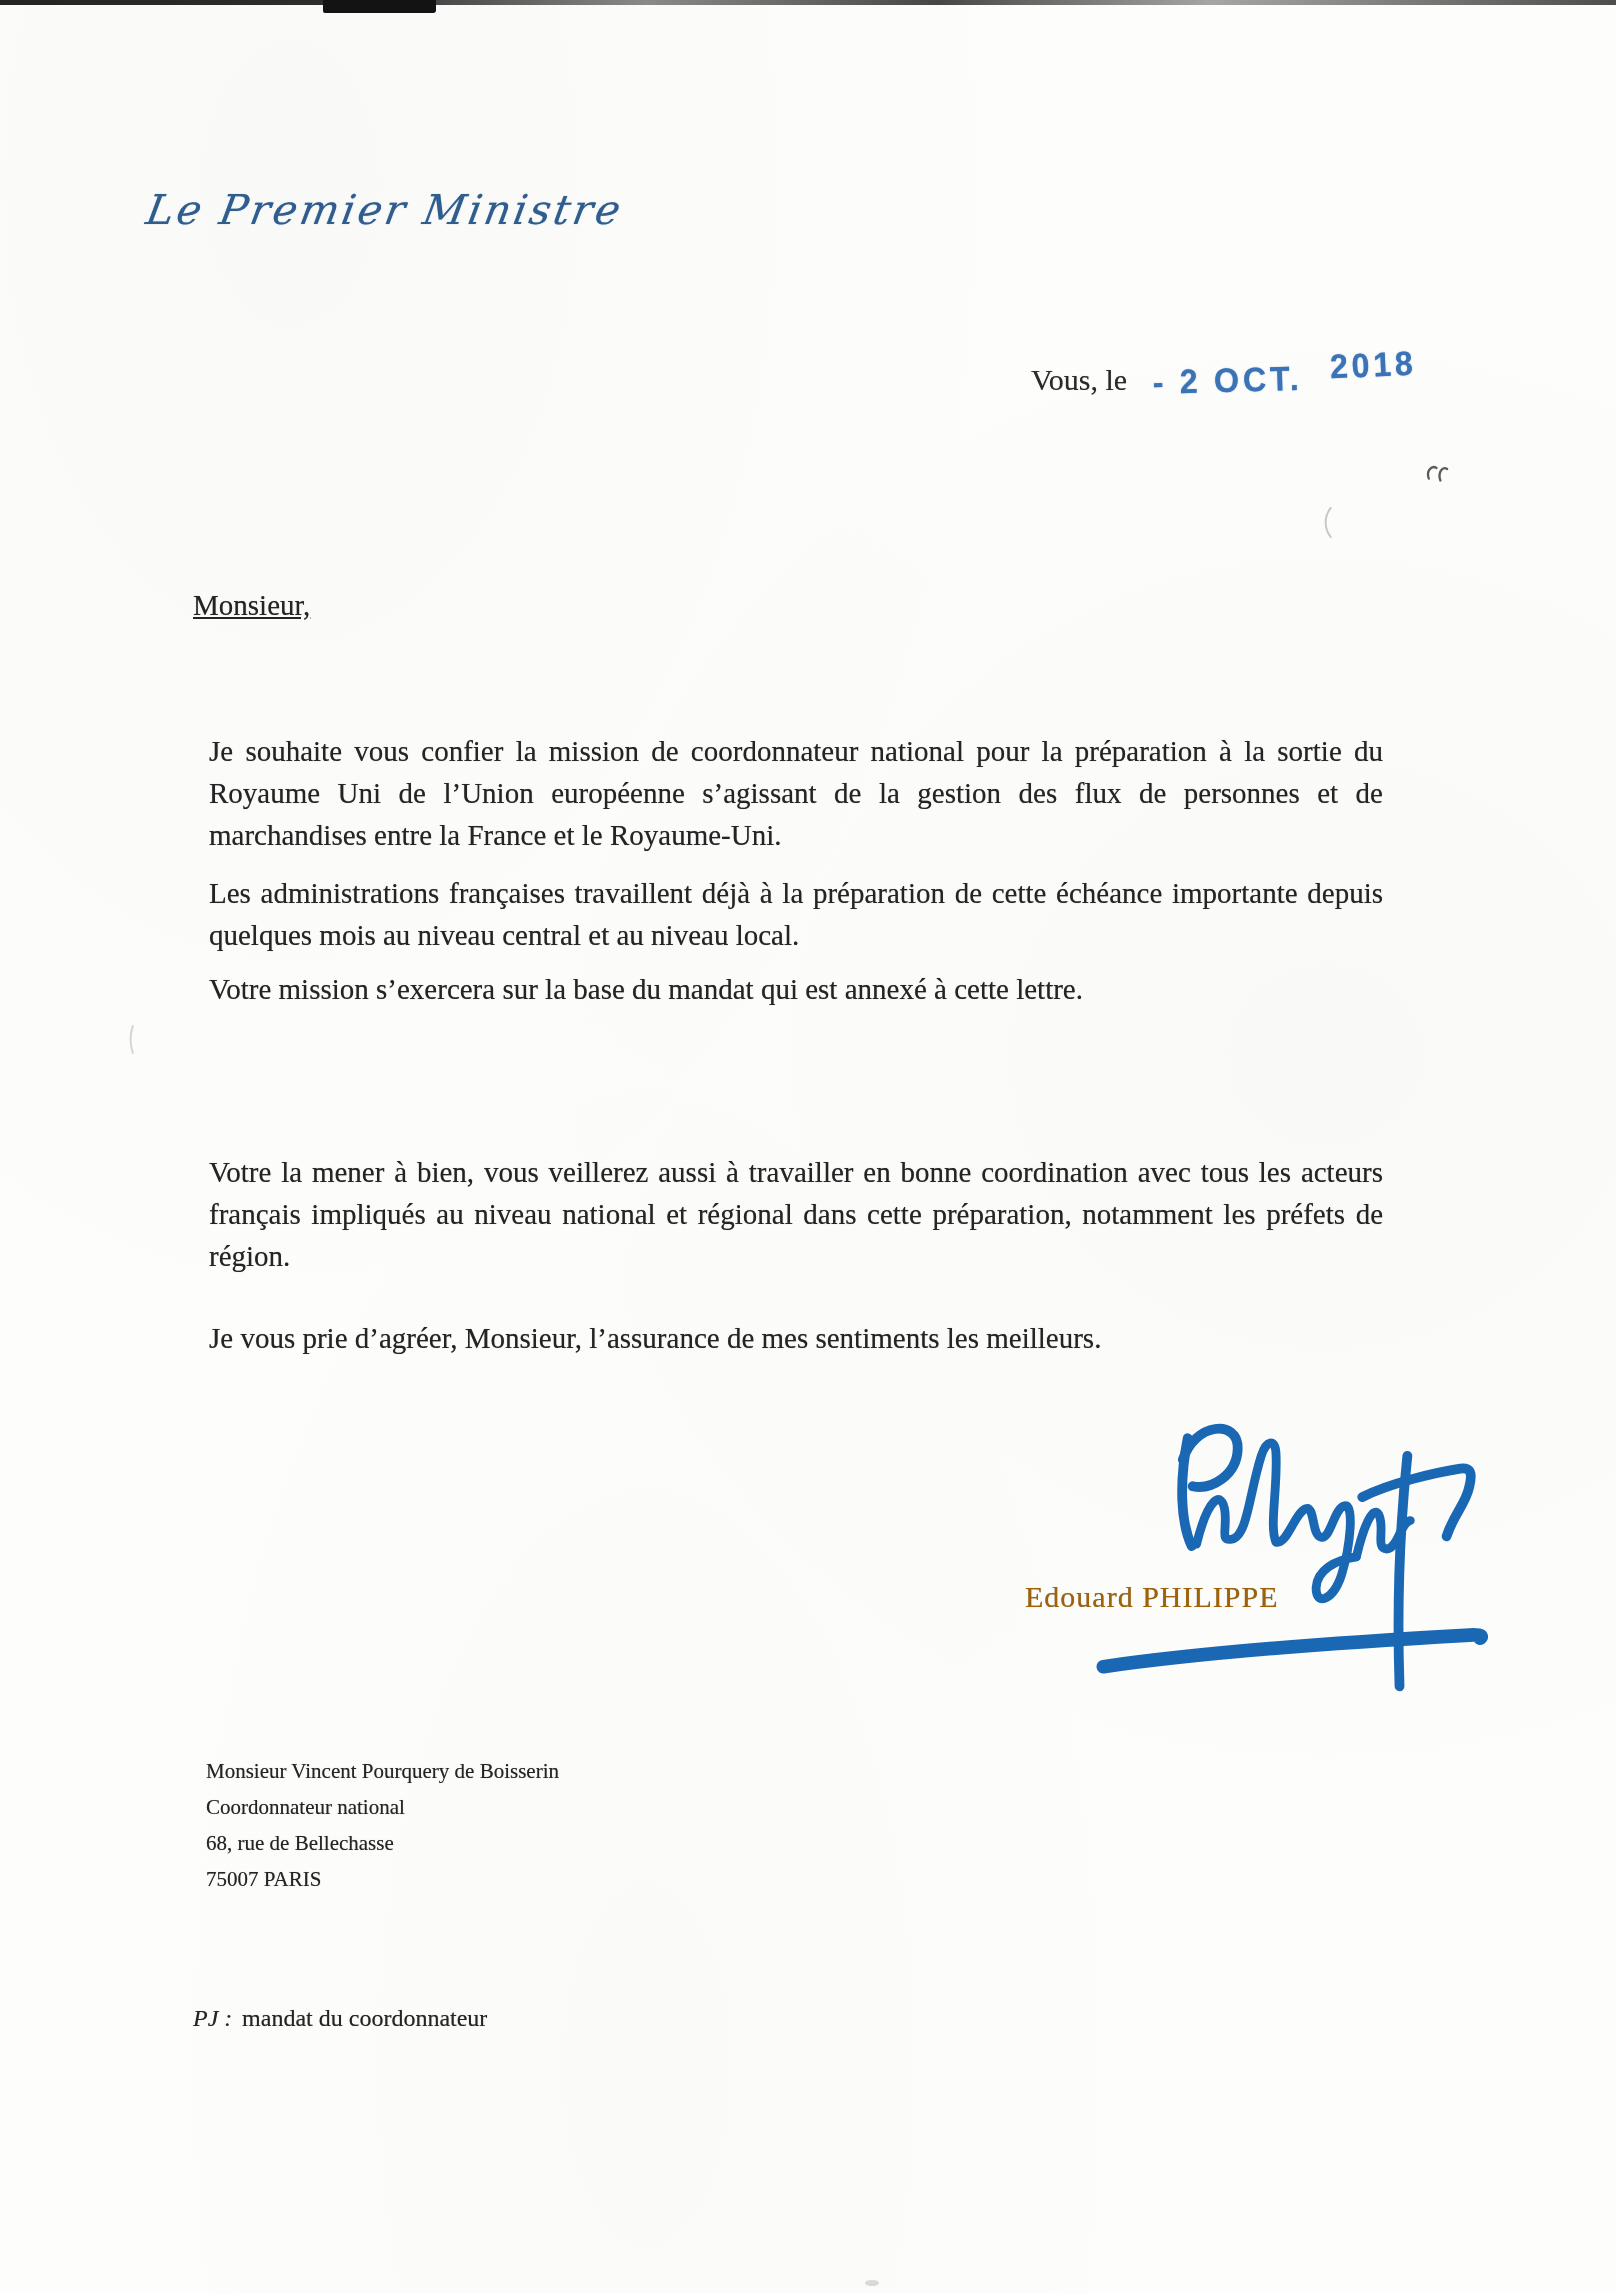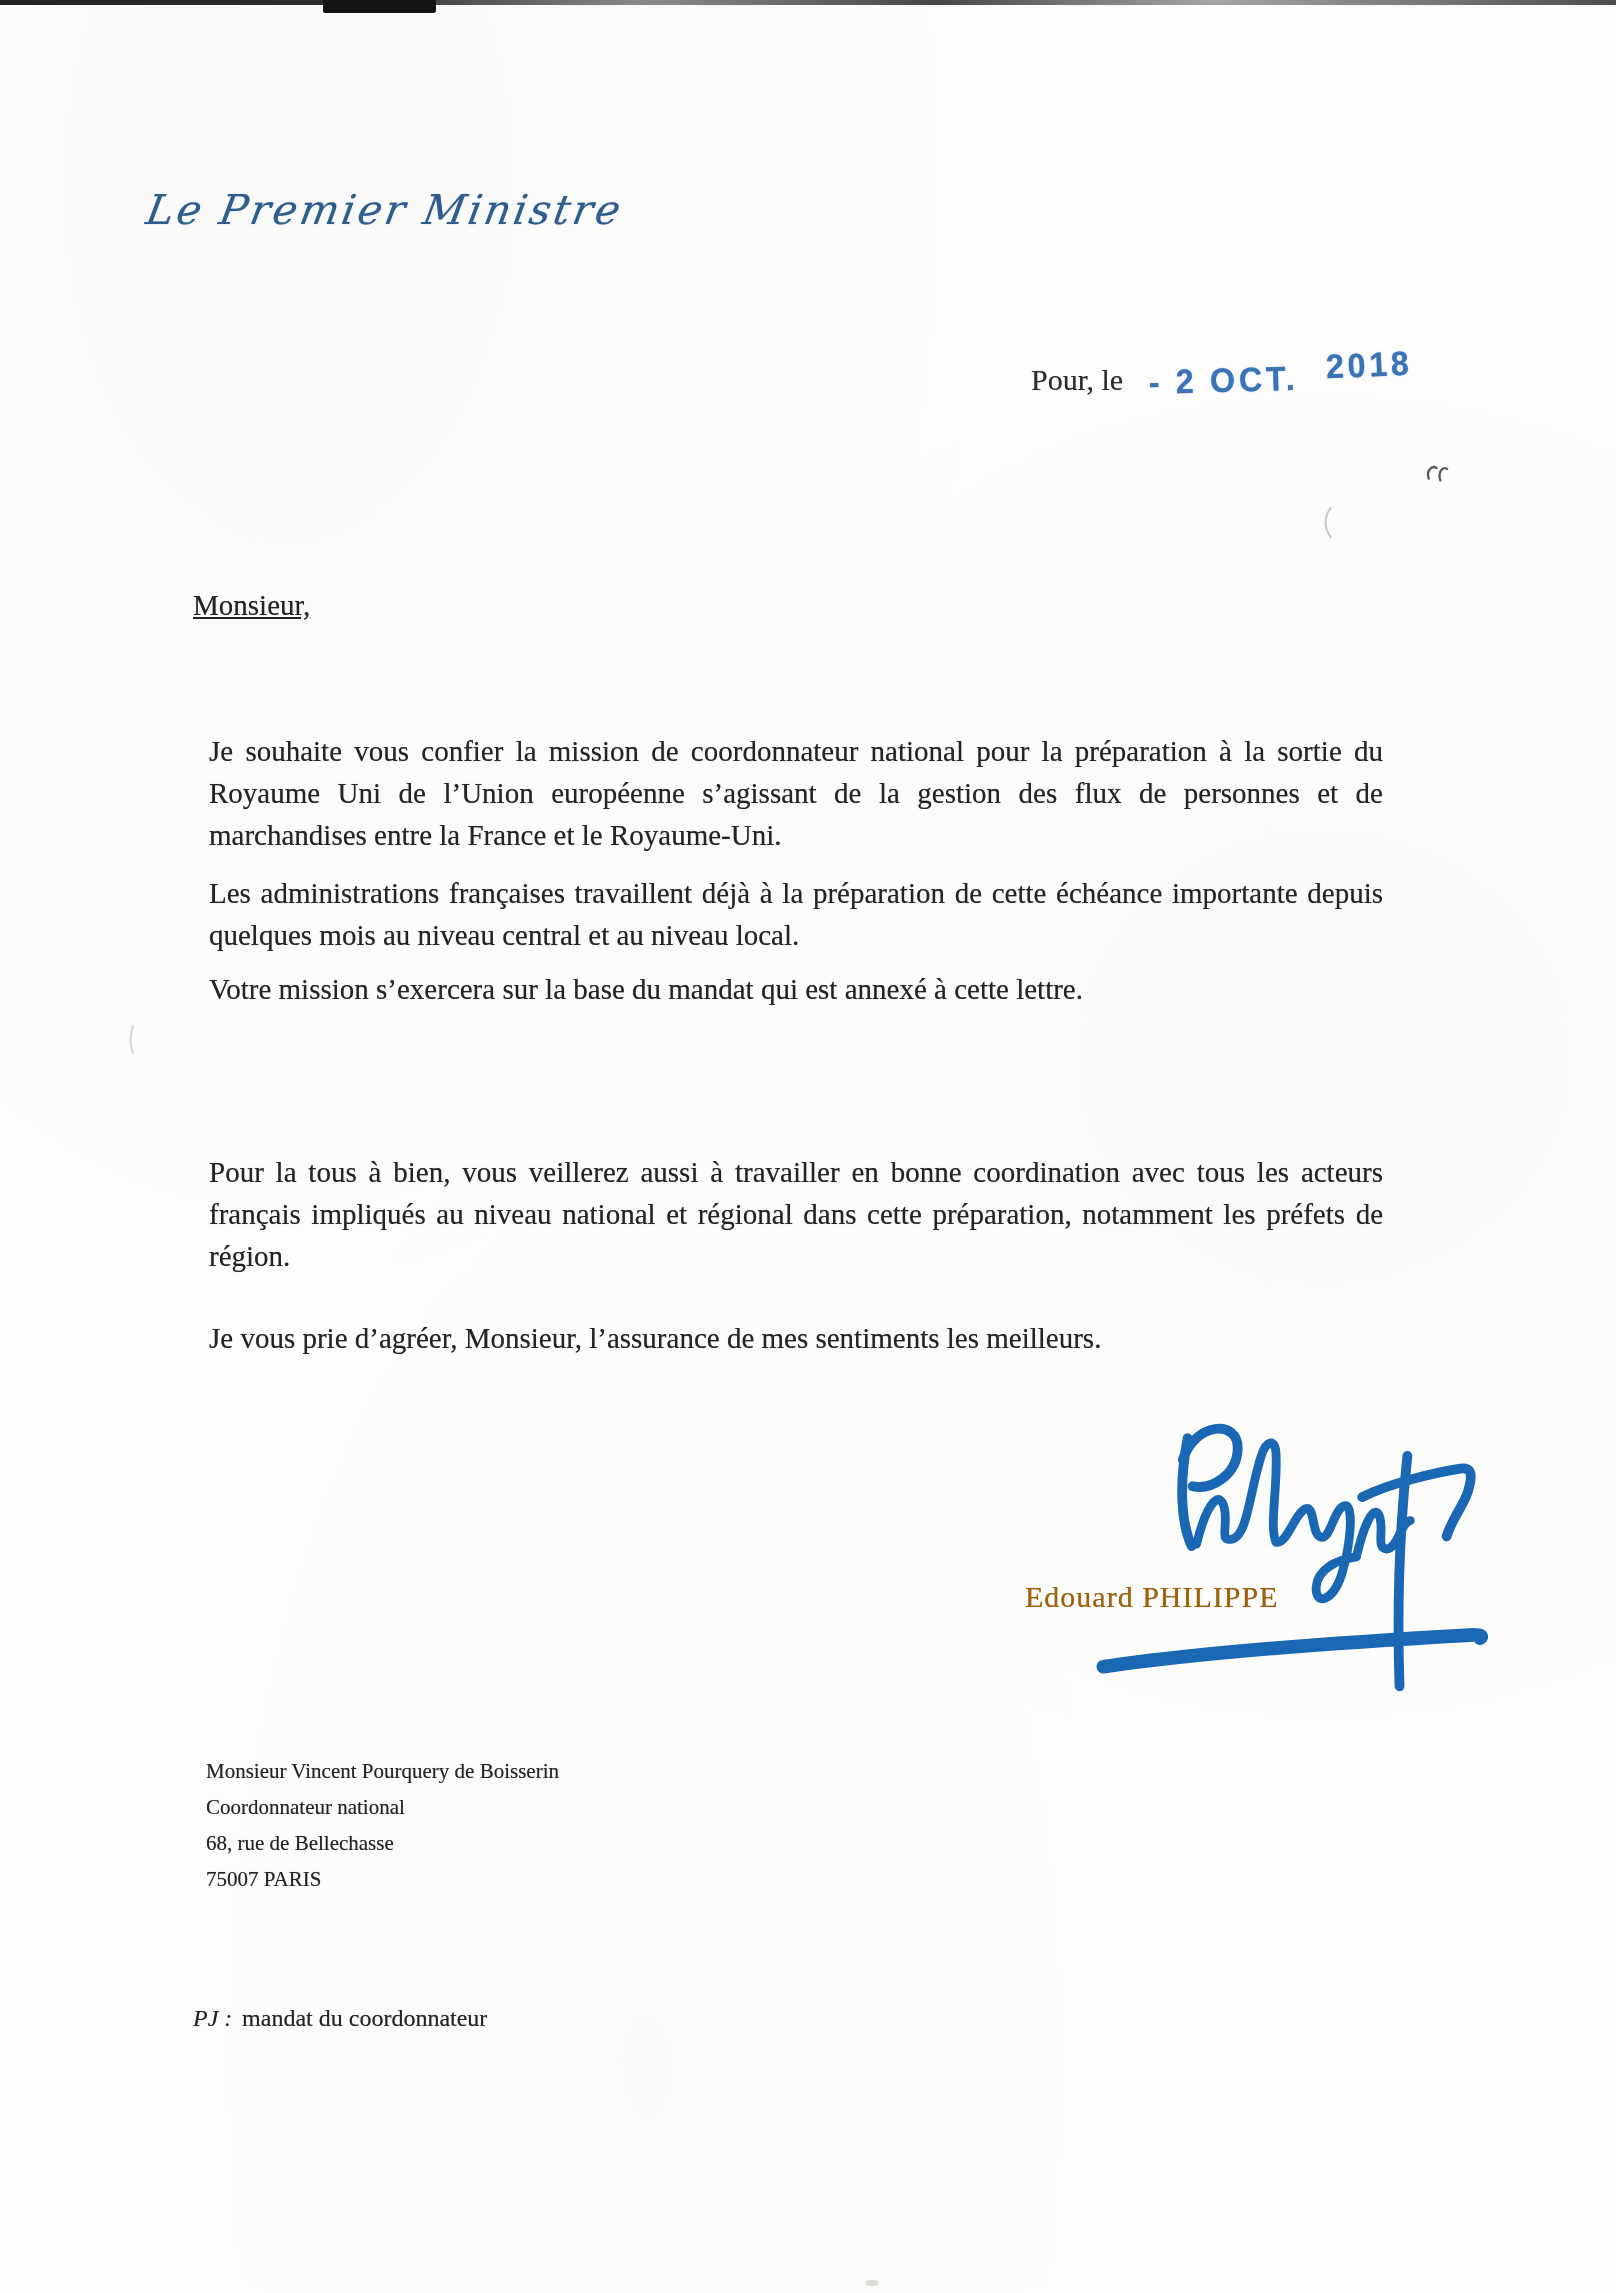--- a/index.html
+++ b/index.html
@@ -89,37 +89,37 @@
 <body>
 
 <div class="page">
 
   <div class="scan-top-line"></div>
   <div class="scan-top-blob"></div>
 
   <div class="letterhead">Le Premier Ministre</div>
 
   <div class="dateline">
-    <span class="date-prefix">Pour, le</span><span class="date-stamp"><span class="stamp-day">- 2 OCT.</span><span class="stamp-year">2018</span></span>
+    <span class="date-prefix">Vous, le</span><span class="date-stamp"><span class="stamp-day">- 2 OCT.</span><span class="stamp-year">2018</span></span>
   </div>
 
   <div class="salutation">Monsieur,</div>
 
   <div class="bodytext" style="top:714px;">
     <p>Je souhaite vous confier la mission de coordonnateur national pour la préparation à la sortie du Royaume Uni de l’Union européenne s’agissant de la gestion des flux de personnes et de marchandises entre la France et le Royaume-Uni.</p>
     <p>Les administrations françaises travaillent déjà à la préparation de cette échéance importante depuis quelques mois au niveau central et au niveau local.</p>
   </div>
 
   <div class="bodytext" style="top:952px;">
     <p>Votre mission s’exercera sur la base du mandat qui est annexé à cette lettre.</p>
   </div>
 
 
   <div class="bodytext" style="top:1135px;">
-    <p>Pour la tous à bien, vous veillerez aussi à travailler en bonne coordination avec tous les acteurs français impliqués au niveau national et régional dans cette préparation, notamment les préfets de région.</p>
+    <p>Votre la mener à bien, vous veillerez aussi à travailler en bonne coordination avec tous les acteurs français impliqués au niveau national et régional dans cette préparation, notamment les préfets de région.</p>
   </div>
 
   <div class="bodytext" style="top:1301px;">
     <p>Je vous prie d’agréer, Monsieur, l’assurance de mes sentiments les meilleurs.</p>
   </div>
 
   <svg class="sig-svg" width="510" height="304" viewBox="0 0 520 310" fill="none">
     <g stroke="#1a67b4" stroke-linecap="round" stroke-linejoin="round" fill="none">
       <path stroke-width="10" d="M172,42 C163,88 165,128 176,152"></path>
       <path stroke-width="10" d="M167,64 C179,26 224,22 223,53 C222,80 196,95 177,91"></path>

